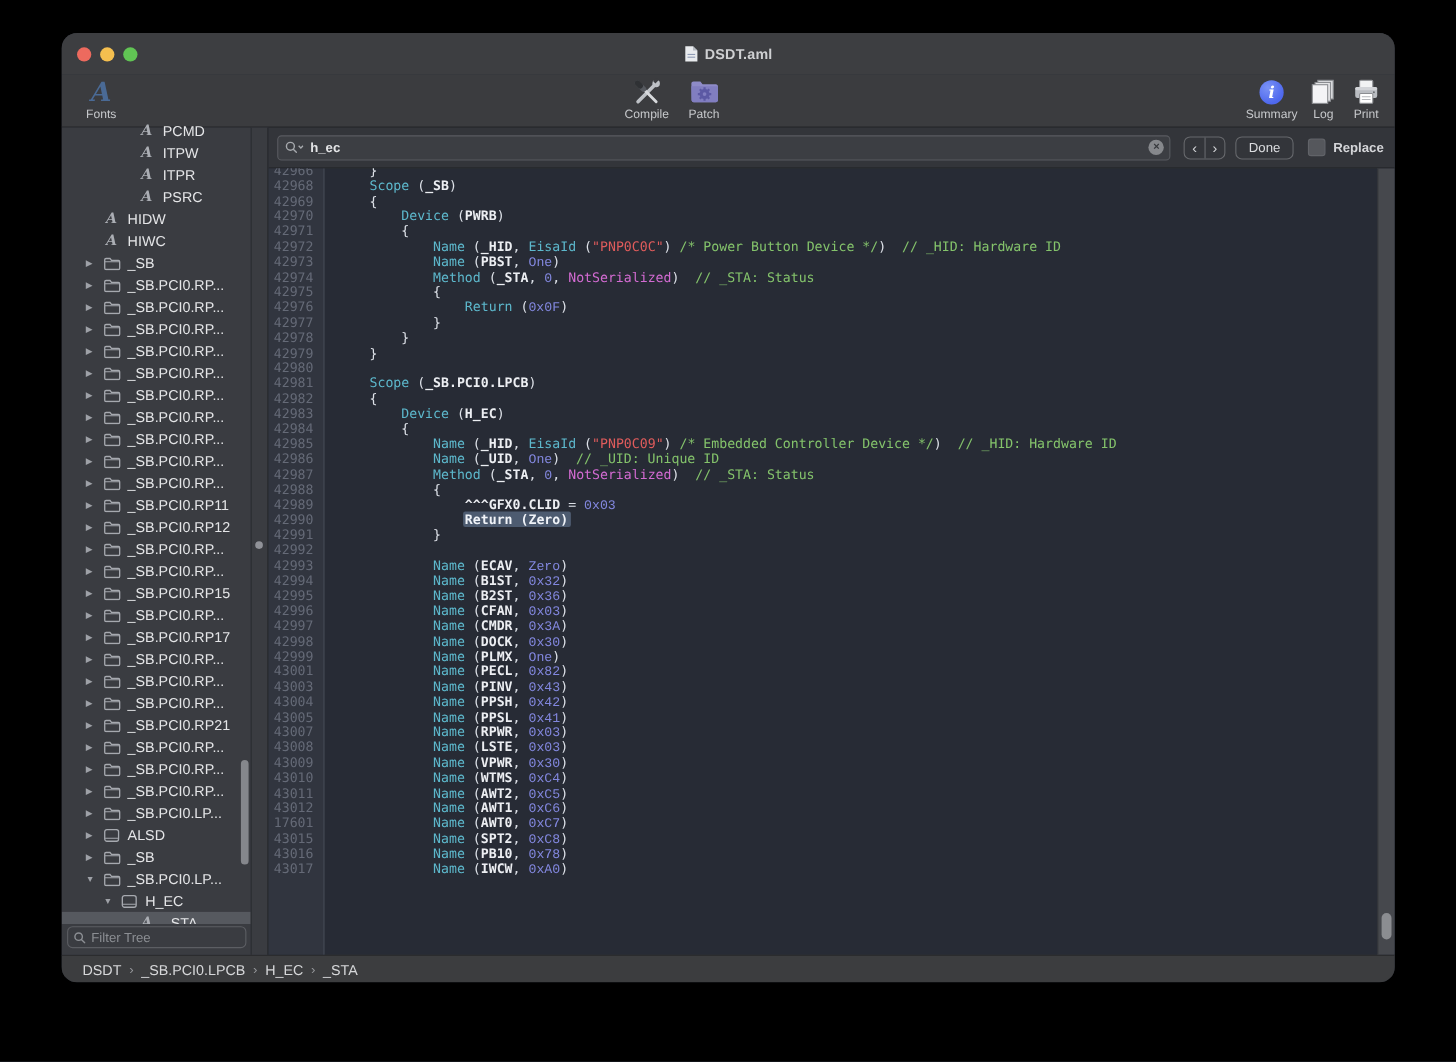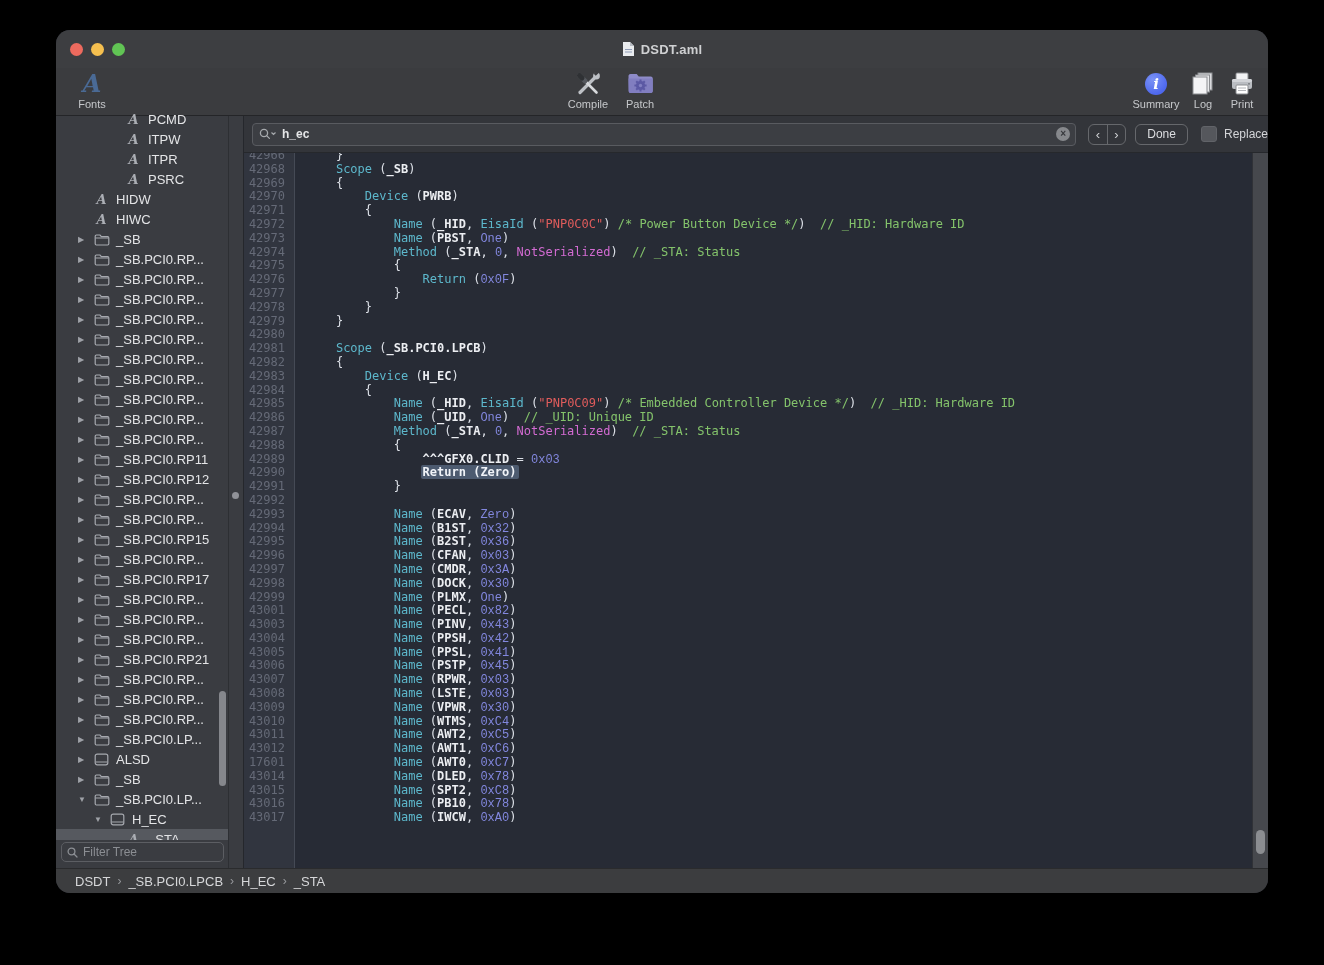--- a/index.html
+++ b/index.html
@@ -53,21 +53,21 @@
   .editor{flex:1;min-width:0;display:flex;flex-direction:column;background:#272b35;}
   .search-row{height:36px;flex:none;background:#33353a;border-bottom:1px solid #26282c;display:flex;align-items:center;}
   .sfield{flex:1;min-width:0;margin-left:8px;height:21px;background:#3c3e43;border:1px solid #595b60;border-radius:4px;display:flex;align-items:center;}
   .stext{margin-left:6px;font-size:12px;color:#e4e5e7;font-weight:bold;}
   .sspacer{flex:1;}
   .sclear{width:14px;height:14px;border-radius:50%;background:#86888c;color:#36383c;font-size:10px;line-height:14px;text-align:center;font-weight:bold;margin-right:5px;flex:none;}
   .segmented{margin-left:12px;width:36px;height:19px;border:1px solid #66686c;border-radius:6px;display:flex;flex:none;}
   .segbtn{flex:1;display:flex;align-items:center;justify-content:center;font-size:13px;color:#d0d2d5;line-height:17px;}
   .segbtn:first-child{border-right:1px solid #66686c;}
   .done-btn{margin-left:9px;height:19px;padding:0 11px;border:1px solid #66686c;border-radius:6px;display:flex;align-items:center;font-size:12px;color:#dcdde0;flex:none;}
-  .replace-wrap{margin-left:13px;display:flex;align-items:center;flex:none;}
+  .replace-wrap{margin-left:13px;margin-right:10px;display:flex;align-items:center;flex:none;font-weight:bold;}
   .checkbox{width:14px;height:14px;background:#55575c;border:1px solid #616368;border-radius:3px;}
   .replace-label{font-size:12px;color:#d4d5d8;margin-left:7px;}
   .code-area{flex:1;position:relative;overflow:hidden;font-family:"DejaVu Sans Mono",monospace;}
   .code-area::before{content:"";position:absolute;left:0;top:0;bottom:0;width:50px;background:#31353f;border-right:1px solid #454a55;}
   .codewrap{position:absolute;left:0;top:-4px;right:0;}
   .codeln{height:13.8px;line-height:13.8px;display:flex;font-size:12px;white-space:pre;}
   .ln{width:41px;flex:none;text-align:right;padding-right:9px;color:var(--ln);position:relative;}
   .codetxt{padding-left:13px;}
   .tk-p{color:var(--plain);}
   .tk-k{color:var(--kw);}
@@ -616,29 +616,27 @@
             <div class="codeln"><span class="ln">42994</span><span class="codetxt"><span class="tk-p">            </span><span class="tk-k">Name</span><span class="tk-p"> (</span><span class="tk-i">B1ST</span><span class="tk-p">, </span><span class="tk-n">0x32</span><span class="tk-p">)</span></span></div>
             <div class="codeln"><span class="ln">42995</span><span class="codetxt"><span class="tk-p">            </span><span class="tk-k">Name</span><span class="tk-p"> (</span><span class="tk-i">B2ST</span><span class="tk-p">, </span><span class="tk-n">0x36</span><span class="tk-p">)</span></span></div>
             <div class="codeln"><span class="ln">42996</span><span class="codetxt"><span class="tk-p">            </span><span class="tk-k">Name</span><span class="tk-p"> (</span><span class="tk-i">CFAN</span><span class="tk-p">, </span><span class="tk-n">0x03</span><span class="tk-p">)</span></span></div>
             <div class="codeln"><span class="ln">42997</span><span class="codetxt"><span class="tk-p">            </span><span class="tk-k">Name</span><span class="tk-p"> (</span><span class="tk-i">CMDR</span><span class="tk-p">, </span><span class="tk-n">0x3A</span><span class="tk-p">)</span></span></div>
             <div class="codeln"><span class="ln">42998</span><span class="codetxt"><span class="tk-p">            </span><span class="tk-k">Name</span><span class="tk-p"> (</span><span class="tk-i">DOCK</span><span class="tk-p">, </span><span class="tk-n">0x30</span><span class="tk-p">)</span></span></div>
             <div class="codeln"><span class="ln">42999</span><span class="codetxt"><span class="tk-p">            </span><span class="tk-k">Name</span><span class="tk-p"> (</span><span class="tk-i">PLMX</span><span class="tk-p">, </span><span class="tk-n">One</span><span class="tk-p">)</span></span></div>
             <div class="codeln"><span class="ln">43001</span><span class="codetxt"><span class="tk-p">            </span><span class="tk-k">Name</span><span class="tk-p"> (</span><span class="tk-i">PECL</span><span class="tk-p">, </span><span class="tk-n">0x82</span><span class="tk-p">)</span></span></div>
             <div class="codeln"><span class="ln">43003</span><span class="codetxt"><span class="tk-p">            </span><span class="tk-k">Name</span><span class="tk-p"> (</span><span class="tk-i">PINV</span><span class="tk-p">, </span><span class="tk-n">0x43</span><span class="tk-p">)</span></span></div>
             <div class="codeln"><span class="ln">43004</span><span class="codetxt"><span class="tk-p">            </span><span class="tk-k">Name</span><span class="tk-p"> (</span><span class="tk-i">PPSH</span><span class="tk-p">, </span><span class="tk-n">0x42</span><span class="tk-p">)</span></span></div>
             <div class="codeln"><span class="ln">43005</span><span class="codetxt"><span class="tk-p">            </span><span class="tk-k">Name</span><span class="tk-p"> (</span><span class="tk-i">PPSL</span><span class="tk-p">, </span><span class="tk-n">0x41</span><span class="tk-p">)</span></span></div>
-            <div class="codeln"><span class="ln">43006</span><span class="codetxt"><span class="tk-p">            </span><span class="tk-k">Name</span><span class="tk-p"> (</span><span class="tk-i">PSTP</span><span class="tk-p">, </span><span class="tk-n">0x45</span><span class="tk-p">)</span></span></div>
             <div class="codeln"><span class="ln">43007</span><span class="codetxt"><span class="tk-p">            </span><span class="tk-k">Name</span><span class="tk-p"> (</span><span class="tk-i">RPWR</span><span class="tk-p">, </span><span class="tk-n">0x03</span><span class="tk-p">)</span></span></div>
             <div class="codeln"><span class="ln">43008</span><span class="codetxt"><span class="tk-p">            </span><span class="tk-k">Name</span><span class="tk-p"> (</span><span class="tk-i">LSTE</span><span class="tk-p">, </span><span class="tk-n">0x03</span><span class="tk-p">)</span></span></div>
             <div class="codeln"><span class="ln">43009</span><span class="codetxt"><span class="tk-p">            </span><span class="tk-k">Name</span><span class="tk-p"> (</span><span class="tk-i">VPWR</span><span class="tk-p">, </span><span class="tk-n">0x30</span><span class="tk-p">)</span></span></div>
             <div class="codeln"><span class="ln">43010</span><span class="codetxt"><span class="tk-p">            </span><span class="tk-k">Name</span><span class="tk-p"> (</span><span class="tk-i">WTMS</span><span class="tk-p">, </span><span class="tk-n">0xC4</span><span class="tk-p">)</span></span></div>
             <div class="codeln"><span class="ln">43011</span><span class="codetxt"><span class="tk-p">            </span><span class="tk-k">Name</span><span class="tk-p"> (</span><span class="tk-i">AWT2</span><span class="tk-p">, </span><span class="tk-n">0xC5</span><span class="tk-p">)</span></span></div>
             <div class="codeln"><span class="ln">43012</span><span class="codetxt"><span class="tk-p">            </span><span class="tk-k">Name</span><span class="tk-p"> (</span><span class="tk-i">AWT1</span><span class="tk-p">, </span><span class="tk-n">0xC6</span><span class="tk-p">)</span></span></div>
             <div class="codeln"><span class="ln">17601</span><span class="codetxt"><span class="tk-p">            </span><span class="tk-k">Name</span><span class="tk-p"> (</span><span class="tk-i">AWT0</span><span class="tk-p">, </span><span class="tk-n">0xC7</span><span class="tk-p">)</span></span></div>
-            <div class="codeln"><span class="ln">43014</span><span class="codetxt"><span class="tk-p">            </span><span class="tk-k">Name</span><span class="tk-p"> (</span><span class="tk-i">DLED</span><span class="tk-p">, </span><span class="tk-n">0x78</span><span class="tk-p">)</span></span></div>
             <div class="codeln"><span class="ln">43015</span><span class="codetxt"><span class="tk-p">            </span><span class="tk-k">Name</span><span class="tk-p"> (</span><span class="tk-i">SPT2</span><span class="tk-p">, </span><span class="tk-n">0xC8</span><span class="tk-p">)</span></span></div>
             <div class="codeln"><span class="ln">43016</span><span class="codetxt"><span class="tk-p">            </span><span class="tk-k">Name</span><span class="tk-p"> (</span><span class="tk-i">PB10</span><span class="tk-p">, </span><span class="tk-n">0x78</span><span class="tk-p">)</span></span></div>
             <div class="codeln"><span class="ln">43017</span><span class="codetxt"><span class="tk-p">            </span><span class="tk-k">Name</span><span class="tk-p"> (</span><span class="tk-i">IWCW</span><span class="tk-p">, </span><span class="tk-n">0xA0</span><span class="tk-p">)</span></span></div>
           </div>
         <div class="vtrack">
           <div class="vthumb"></div>
         </div>
       </div>
     </div>
   </div>

